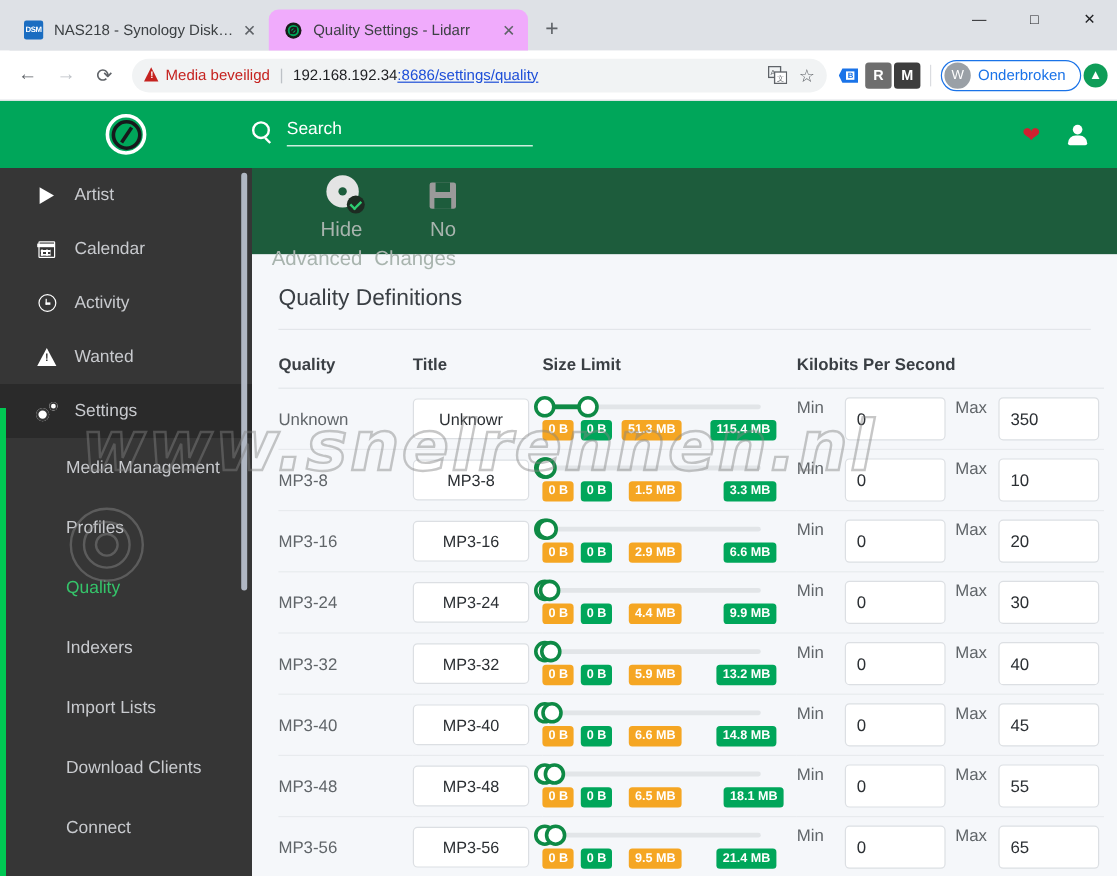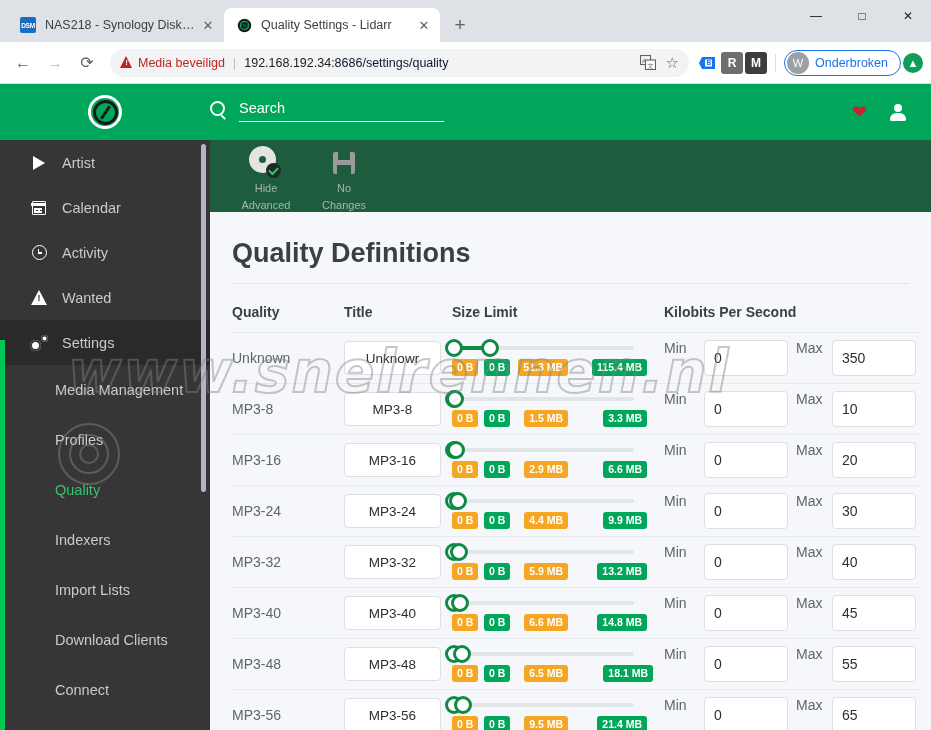--- a/index.html
+++ b/index.html
@@ -20,21 +20,21 @@
   }
   .tab {
     height: 34px; width: 216px;
     display: flex; align-items: center;
     padding: 0 6px 0 12px;
     border-radius: 8px 8px 0 0;
     position: relative;
     font-size: 12.5px; color: #3c4043;
   }
   .tab.inactive { background: #dee1e6; }
-  .tab.active { background: #ffffff; }
+  .tab.active { background: #f0abfc; }
   .tab-fav {
     width: 16px; height: 16px; flex: 0 0 16px;
     margin-right: 9px;
     display: flex; align-items: center; justify-content: center;
     font-size: 9px; font-weight: bold; color: #fff;
     border-radius: 2px;
   }
   .fav-dsm { background: #1b6dc1; font-size: 6.5px; letter-spacing: -0.3px; }
   .fav-lidarr { background: transparent; }
   .tab-title {
@@ -91,21 +91,21 @@
     border-bottom: 12px solid #c5221f;
   }
   .warn-tri::after {
     content: "!"; position: absolute; left: 0; top: 2px;
     width: 13px; text-align: center;
     font-size: 8px; color: #fff; font-weight: bold;
   }
   .notsecure { color: #c5221f; font-size: 12.5px; }
   .omni-sep { color: #bdc1c6; margin: 0 8px; font-size: 13px; }
   .url-host { color: #202124; }
-  .url-rest { color: #0f172a; }
+  .url-rest { color: #1d4ed8; text-decoration: underline; }
   .omni-right { margin-left: auto; display: flex; align-items: center; gap: 10px; }
   .star { font-size: 15px; color: #5f6368; }
   .xlate { width: 16px; height: 15px; position: relative; }
 
   .ext {
     width: 22px; height: 22px;
     display: flex; align-items: center; justify-content: center;
     font-size: 11px; font-weight: bold; border-radius: 3px;
   }
   .ext-blue { color: #1a73e8; }
@@ -286,22 +286,22 @@
   .main {
     flex: 1 1 auto; position: relative; overflow: hidden;
     background: #f5f7fa;
   }
   .toolbar {
     height: 72px; background: #1d5c3c;
     display: flex; align-items: flex-start; padding: 8px 0 0 20px; gap: 6px;
   }
   .tb-btn {
     width: 72px; display: flex; flex-direction: column;
-    align-items: center; gap: 4px;
-    color: #a8b4ae; font-size: 11px; line-height: 1.15; text-align: center;
+    align-items: flex-end; gap: 4px;
+    color: #a8b4ae; font-size: 17px; line-height: 1.15; text-align: center;
   }
   .tb-ico { height: 30px; display: flex; align-items: center; justify-content: center; }
   .gear-adv { position: relative; width: 26px; height: 26px; }
   .gear-adv .gbody {
     position: absolute; left: 0; top: 0;
     width: 19px; height: 19px; border-radius: 50%;
     background: #e4e4e4;
     box-shadow: 0 0 0 4px #e4e4e4, 0 0 0 0 transparent;
   }
   .gear-adv .ghole {
@@ -336,21 +336,21 @@
   .save-ico::after {
     content: ""; position: absolute; left: 4px; bottom: 0;
     width: 14px; height: 9px; background: #1d5c3c;
   }
 
   .content {
     padding: 26px 0 0 22px;
     height: 518px; overflow: hidden; background: #f5f7fa;
   }
   .page-title {
-    font-size: 27px; color: #3a3f44; font-weight: bold;
+    font-size: 19px; color: #3a3f44; font-weight: normal;
     padding-bottom: 14px;
   }
   .title-rule { height: 1px; background: #e3e6ea; margin-right: 22px; }
 
   table.qt { width: 688px; border-collapse: collapse; table-layout: fixed; }
   table.qt th {
     text-align: left; font-size: 14px; color: #3a3f44; font-weight: bold;
     padding: 20px 0 12px 0;
     border-bottom: 1px solid #e3e6ea;
   }

